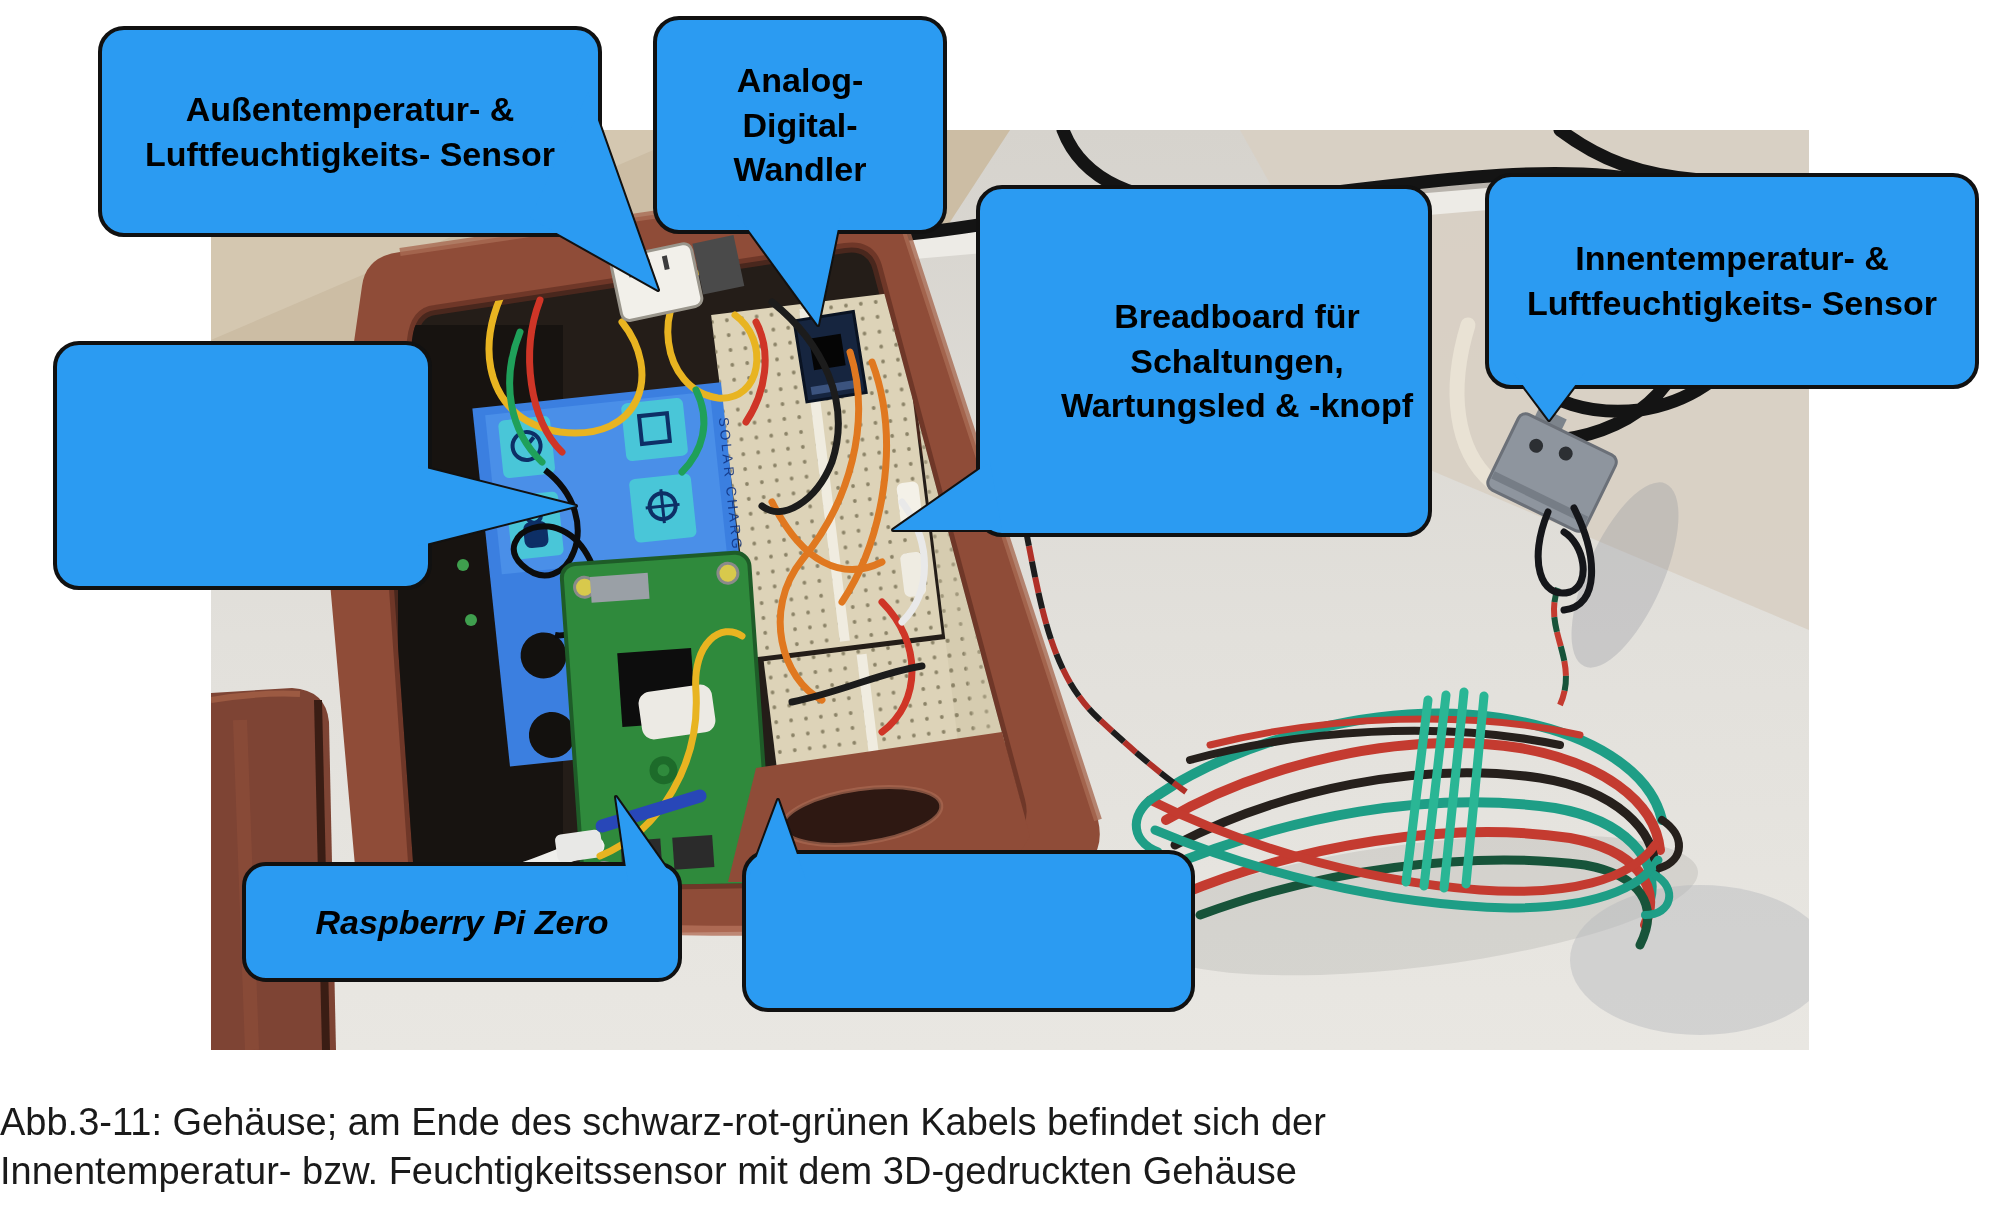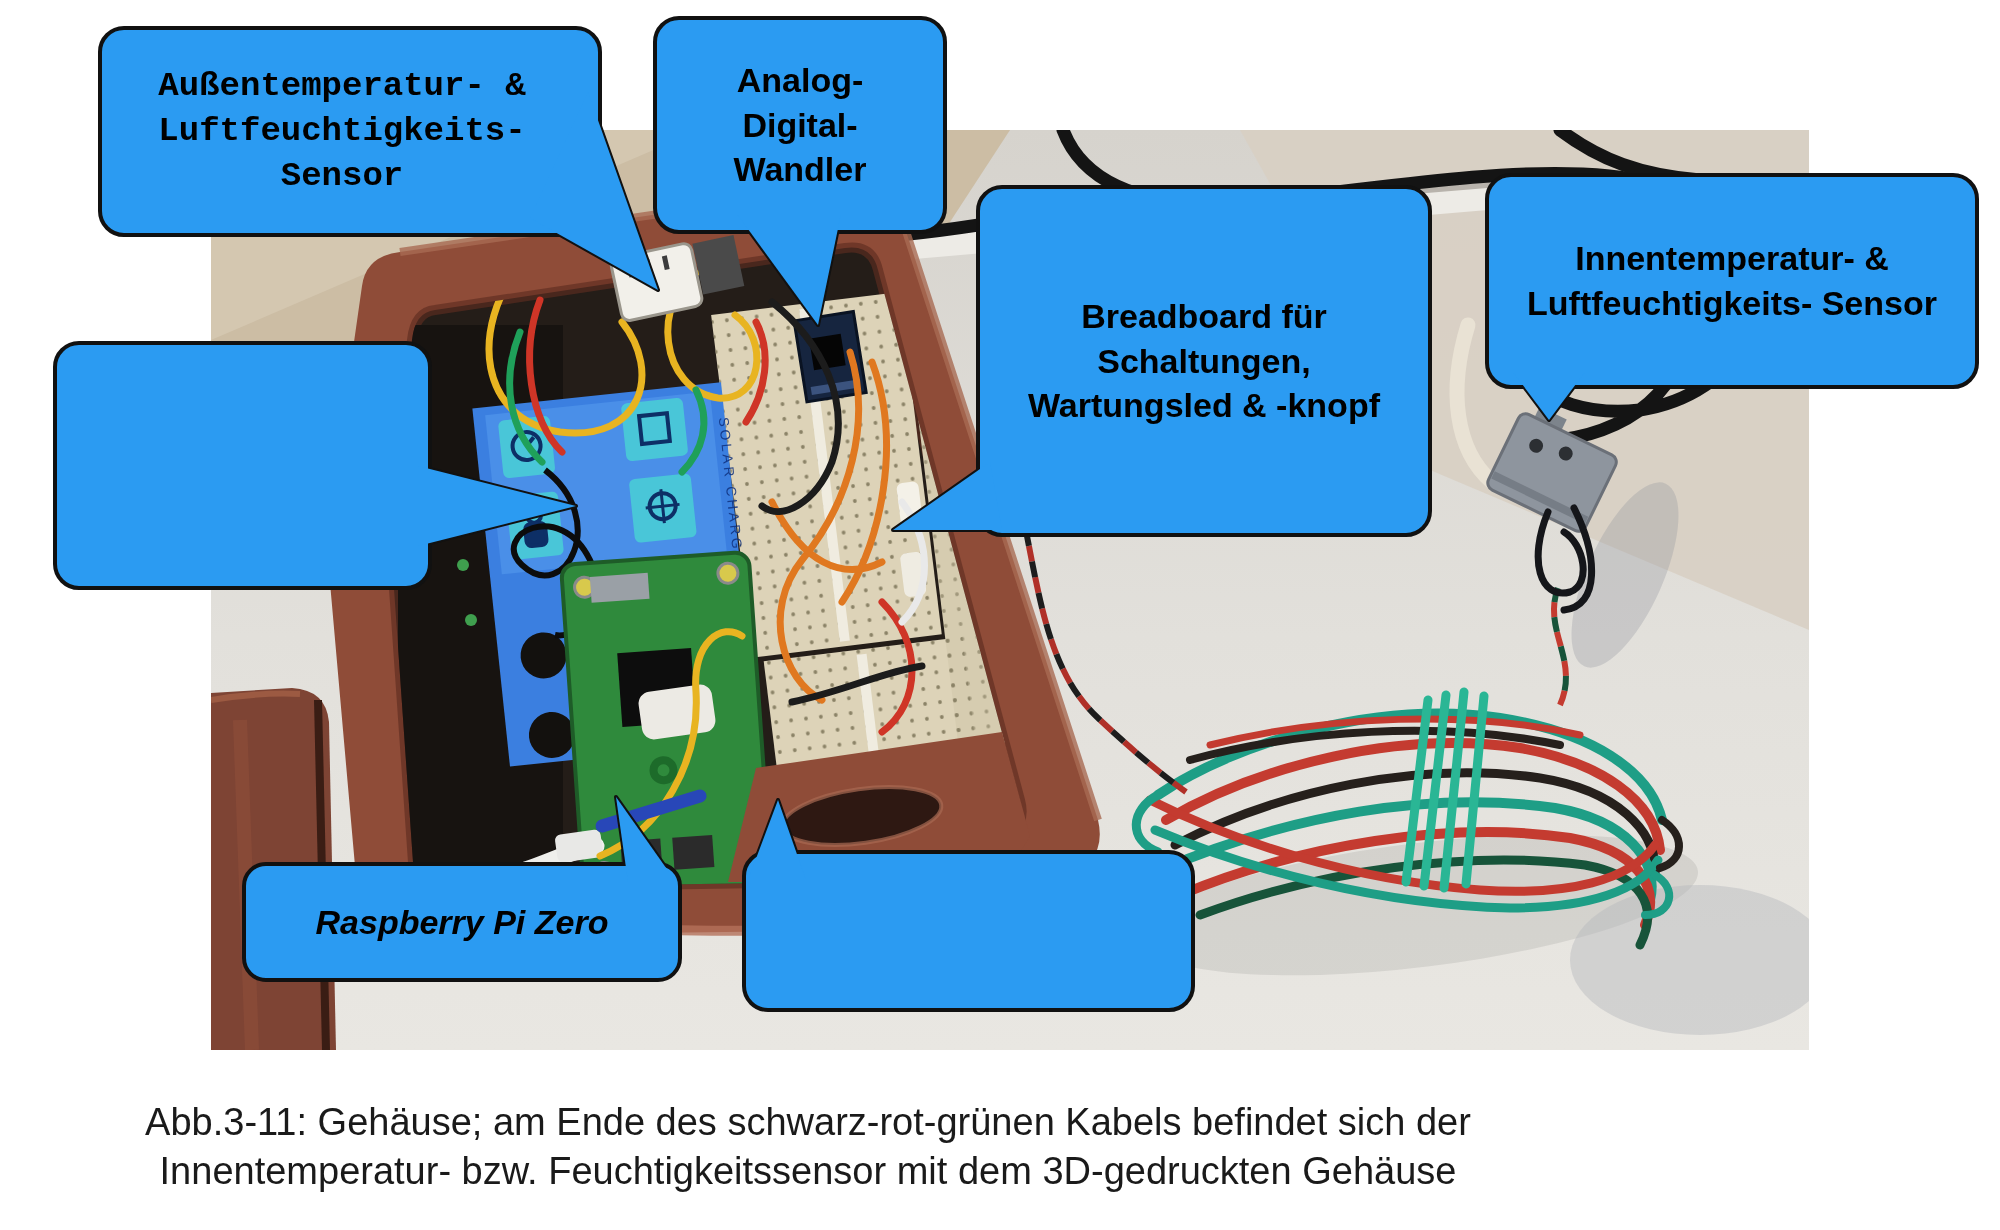--- a/index.html
+++ b/index.html
@@ -4,26 +4,26 @@
 <style>
   html,body{margin:0;padding:0;background:#ffffff;}
   #stage{position:relative;width:2000px;height:1230px;background:var(--c-page_bg,#fff);overflow:hidden;
          font-family:"Liberation Sans","DejaVu Sans",sans-serif;}
   svg{position:absolute;left:0;top:0;}
   .bubble-shape{fill:var(--c-bubble_fill,#2b9bf2);stroke:var(--c-bubble_border,#111);stroke-width:4;stroke-linejoin:round;}
   .bubble-patch{fill:var(--c-bubble_fill,#2b9bf2);stroke:none;}
   .callout-text{position:absolute;display:flex;align-items:center;justify-content:center;text-align:center;
       font-weight:bold;font-size:34px;line-height:1.32;color:var(--c-bubble_text,#000);
       white-space:pre-line;pointer-events:none;}
-  #caption{position:absolute;left:0;top:1098px;width:1616px;text-align:center;
+  #caption{position:absolute;left:0;top:1098px;width:1616px;
       font-size:38px;line-height:1.30;color:var(--c-caption_text,#1a1a1a);white-space:pre-line;}
   
-  #t-aussen{left:92px;top:28px;width:500px;height:207px;font-family:Liberation Mono, monospace;}
+  #t-aussen{left:100px;top:28px;width:500px;height:207px;}
   #t-adw{left:655px;top:18px;width:290px;height:214px;}
-  #t-breadboard{left:978px;top:187px;width:452px;height:348px;}
+  #t-breadboard{left:1011px;top:187px;width:452px;height:348px;}
   #t-innen{left:1487px;top:175px;width:490px;height:212px;}
   #t-solar{left:55px;top:343px;width:375px;height:245px;}
   #t-raspi{left:244px;top:864px;width:436px;height:116px;font-style:italic;}
   #t-surfstick{left:744px;top:852px;width:449px;height:158px;}
 </style>
 </head>
 <body>
 
 <div id="stage">
 

